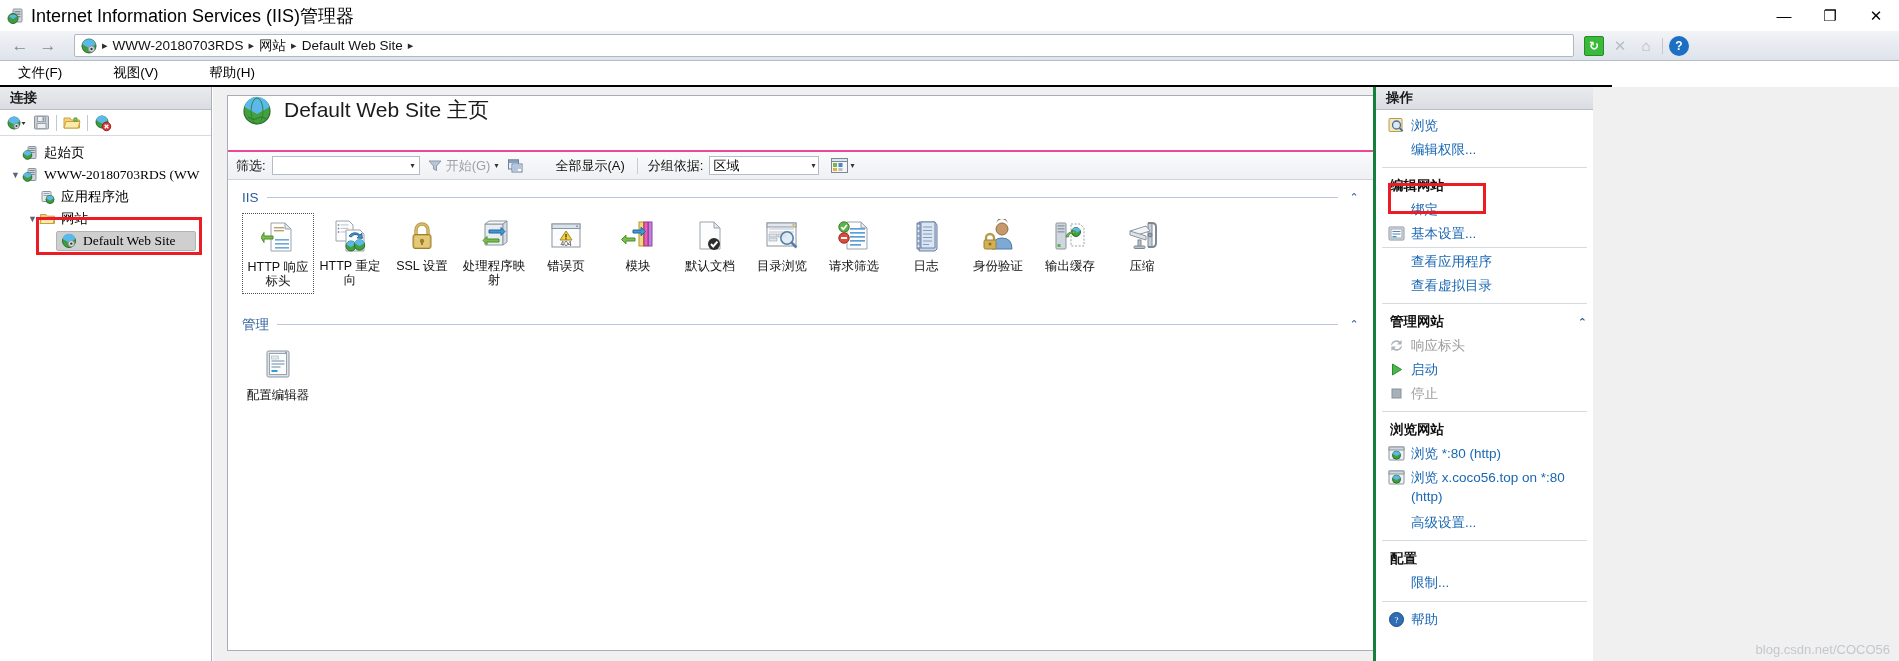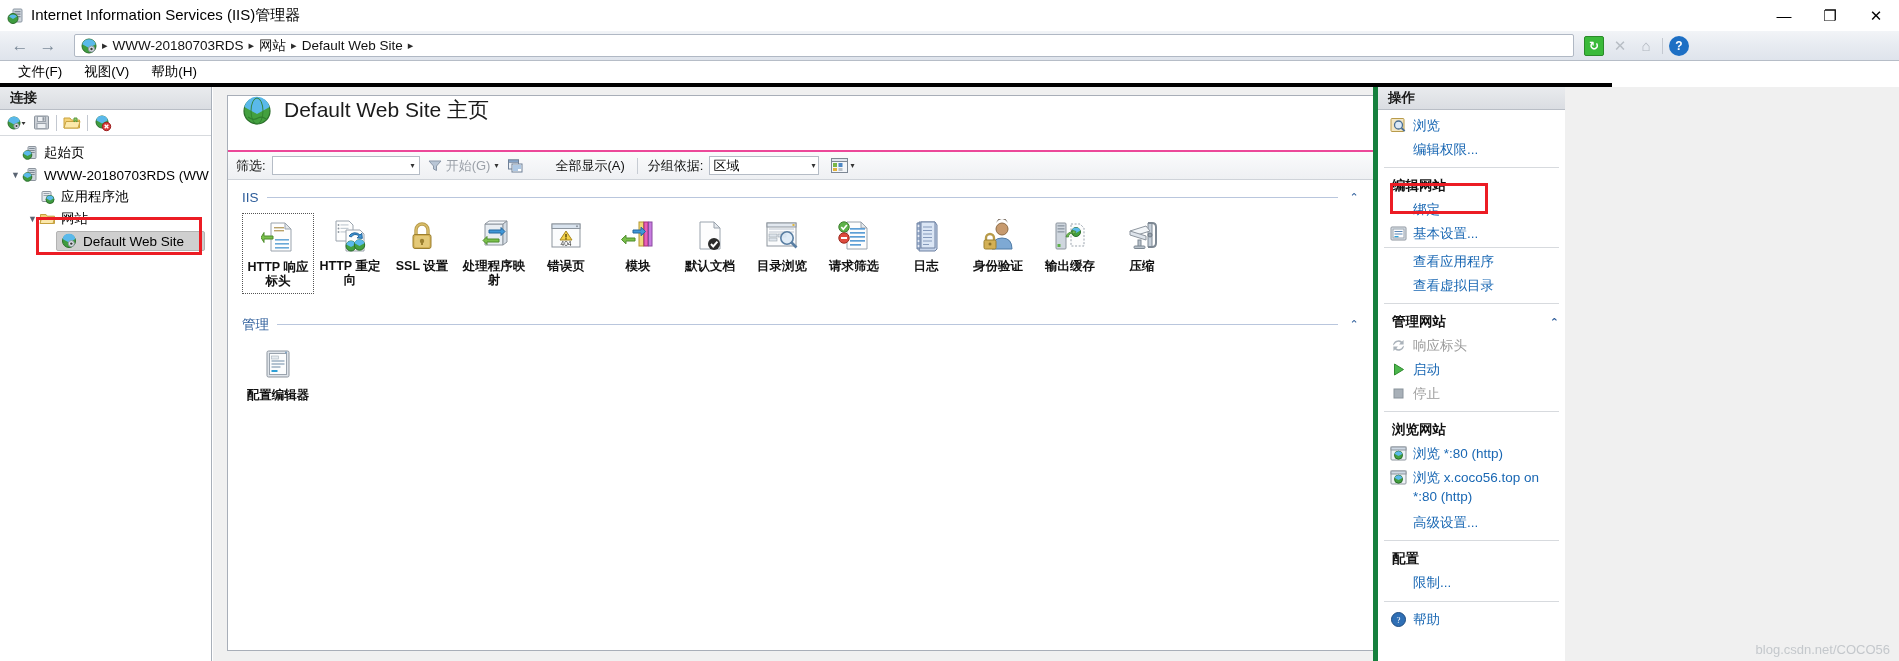--- a/index.html
+++ b/index.html
@@ -14,21 +14,21 @@
   }
   #app { position: relative; width: 1899px; height: 661px; background:#fff; }
 
   
   .titlebar {
     position: absolute; left:0; top:0; width:1899px; height:31px;
     background: #ffffff;
     display:flex; align-items:center;
   }
   .title-icon { width:18px; height:18px; margin-left:7px; margin-right:6px; position:relative; flex:none; }
-  .title-text { font-size:15px; color:#000; letter-spacing:0px; }
+  .title-text { font-size:18px; color:#000; letter-spacing:0px; }
   .win-btns { position:absolute; right:0; top:0; height:31px; display:flex; }
   .win-btn { width:46px; height:31px; display:flex; align-items:center; justify-content:center;
              font-size:15px; color:#000; }
   .win-btn.close { width:46px; }
 
   
   .addrbar {
     position:absolute; left:0; top:31px; width:1899px; height:30px;
     background: linear-gradient(to bottom, #f2f4f7 0%, #e7ebf1 50%, #dfe4ec 100%);
     border-bottom:1px solid #b6bdc7;
@@ -52,22 +52,22 @@
   .refresh-sq { background:#3aba3a; border:1px solid #2a8a2a; border-radius:2px; color:#fff; font-weight:bold; }
   .stop-sq { color:#b7bdc4; font-size:15px; }
   .home-sq { color:#b0b6be; font-size:15px; }
   .help-sq { width:20px;height:20px;border-radius:50%;background:#1d6fc4;color:#fff;
              display:flex;align-items:center;justify-content:center;font-size:12px;font-weight:bold; }
   .vsep { width:1px; height:16px; background:#c3c8d0; }
 
   
   .menubar {
     position:absolute; left:0; top:61px; width:1612px; height:26px;
-    background:#fff; border-bottom:4px solid #000000;
-    display:flex; align-items:center; padding-left:14px; gap:14px;
+    background:#fff; border-bottom:2px solid #000000;
+    display:flex; align-items:center; padding-left:14px; gap:43px;
   }
   .menu-item { font-size:13.5px; color:#000; padding:2px 4px; }
 
   
   .leftpane {
     position:absolute; left:0; top:87px; width:212px; height:574px;
     background:#fff; border-right:1px solid #a9b0ba;
   }
   .pane-head {
     height:23px; background: linear-gradient(to bottom,#e9ebee 0%, #dadde2 100%);
@@ -78,21 +78,21 @@
   .conn-toolbar {
     height:26px; border-bottom:1px solid #d7dade; background:#fff;
     display:flex; align-items:center; gap:5px; padding-left:6px;
   }
   .ctb { width:20px; height:20px; display:flex; align-items:center; justify-content:center; position:relative; }
   .tree { padding-top:6px; font-size:13.5px; }
   .tnode { display:flex; align-items:center; height:22px; padding-left:0; position:relative; }
   .tw { display:inline-block; width:13px; text-align:center; color:#5a6472; font-size:9px; flex:none; }
   .tdash { display:inline-block; width:13px; flex:none; }
   .tnode .ticon { width:17px; height:17px; margin-right:5px; flex:none; position:relative; }
-  .tlabel { white-space:nowrap; }
+  .tlabel { white-space:nowrap;font-family:Liberation Serif, serif; }
   .indent1 { padding-left:9px; }
   .indent2 { padding-left:26px; }
   .indent3 { padding-left:43px; }
   .sel-node { background:#cfcfcf; border:1px solid #b3b3b3; border-radius:2px;
               padding:0 20px 0 4px; height:20px; display:inline-flex; align-items:center; }
 
   
   .redbox { position:absolute; border:3px solid #ec1c24; pointer-events:none; }
 
   
@@ -139,30 +139,30 @@
   .group-rule { flex:1; height:1px; background:#b9c6dd; }
   .group-chev { color:#2c5c9a; font-size:11px; width:16px; text-align:center; }
 
   .iconrow { display:flex; padding:8px 0 0 14px; flex-wrap:nowrap; }
   .feat {
     width:72px; display:flex; flex-direction:column; align-items:center;
     padding:6px 2px 4px 2px; font-size:12.5px; color:#111; text-align:center; line-height:1.15;
   }
   .feat.selected { border:1px dotted #555; }
   .feat .fico { width:34px; height:34px; margin-bottom:6px; position:relative; flex:none; }
-  .feat .flabel { word-break:break-all;font-weight:bold; }
+  .feat .flabel { word-break:break-all; }
 
   
   .rightpane {
     position:absolute; left:1373px; top:87px; width:526px; height:574px;
     background:#f0f0f0;
   }
   .actions {
-    position:absolute; left:0; top:0; width:192px; height:574px;
-    background:#fff; border-left:5px solid #15803d;
+    position:absolute; left:0; top:0; width:220px; height:574px;
+    background:#fff; border-left:3px solid #15803d;
   }
   .act-head {
     height:23px; background: linear-gradient(to bottom,#e9ebee 0%, #dadde2 100%);
     border-bottom:1px solid #b9bec6;
     display:flex; align-items:center; padding-left:10px;
     font-weight:bold; font-size:13.5px; color:#1a1a1a;
   }
   .act-group { padding:4px 0 4px 0; }
   .act-divider { height:1px; background:#d7dade; margin:2px 6px; }
   .act-title {

